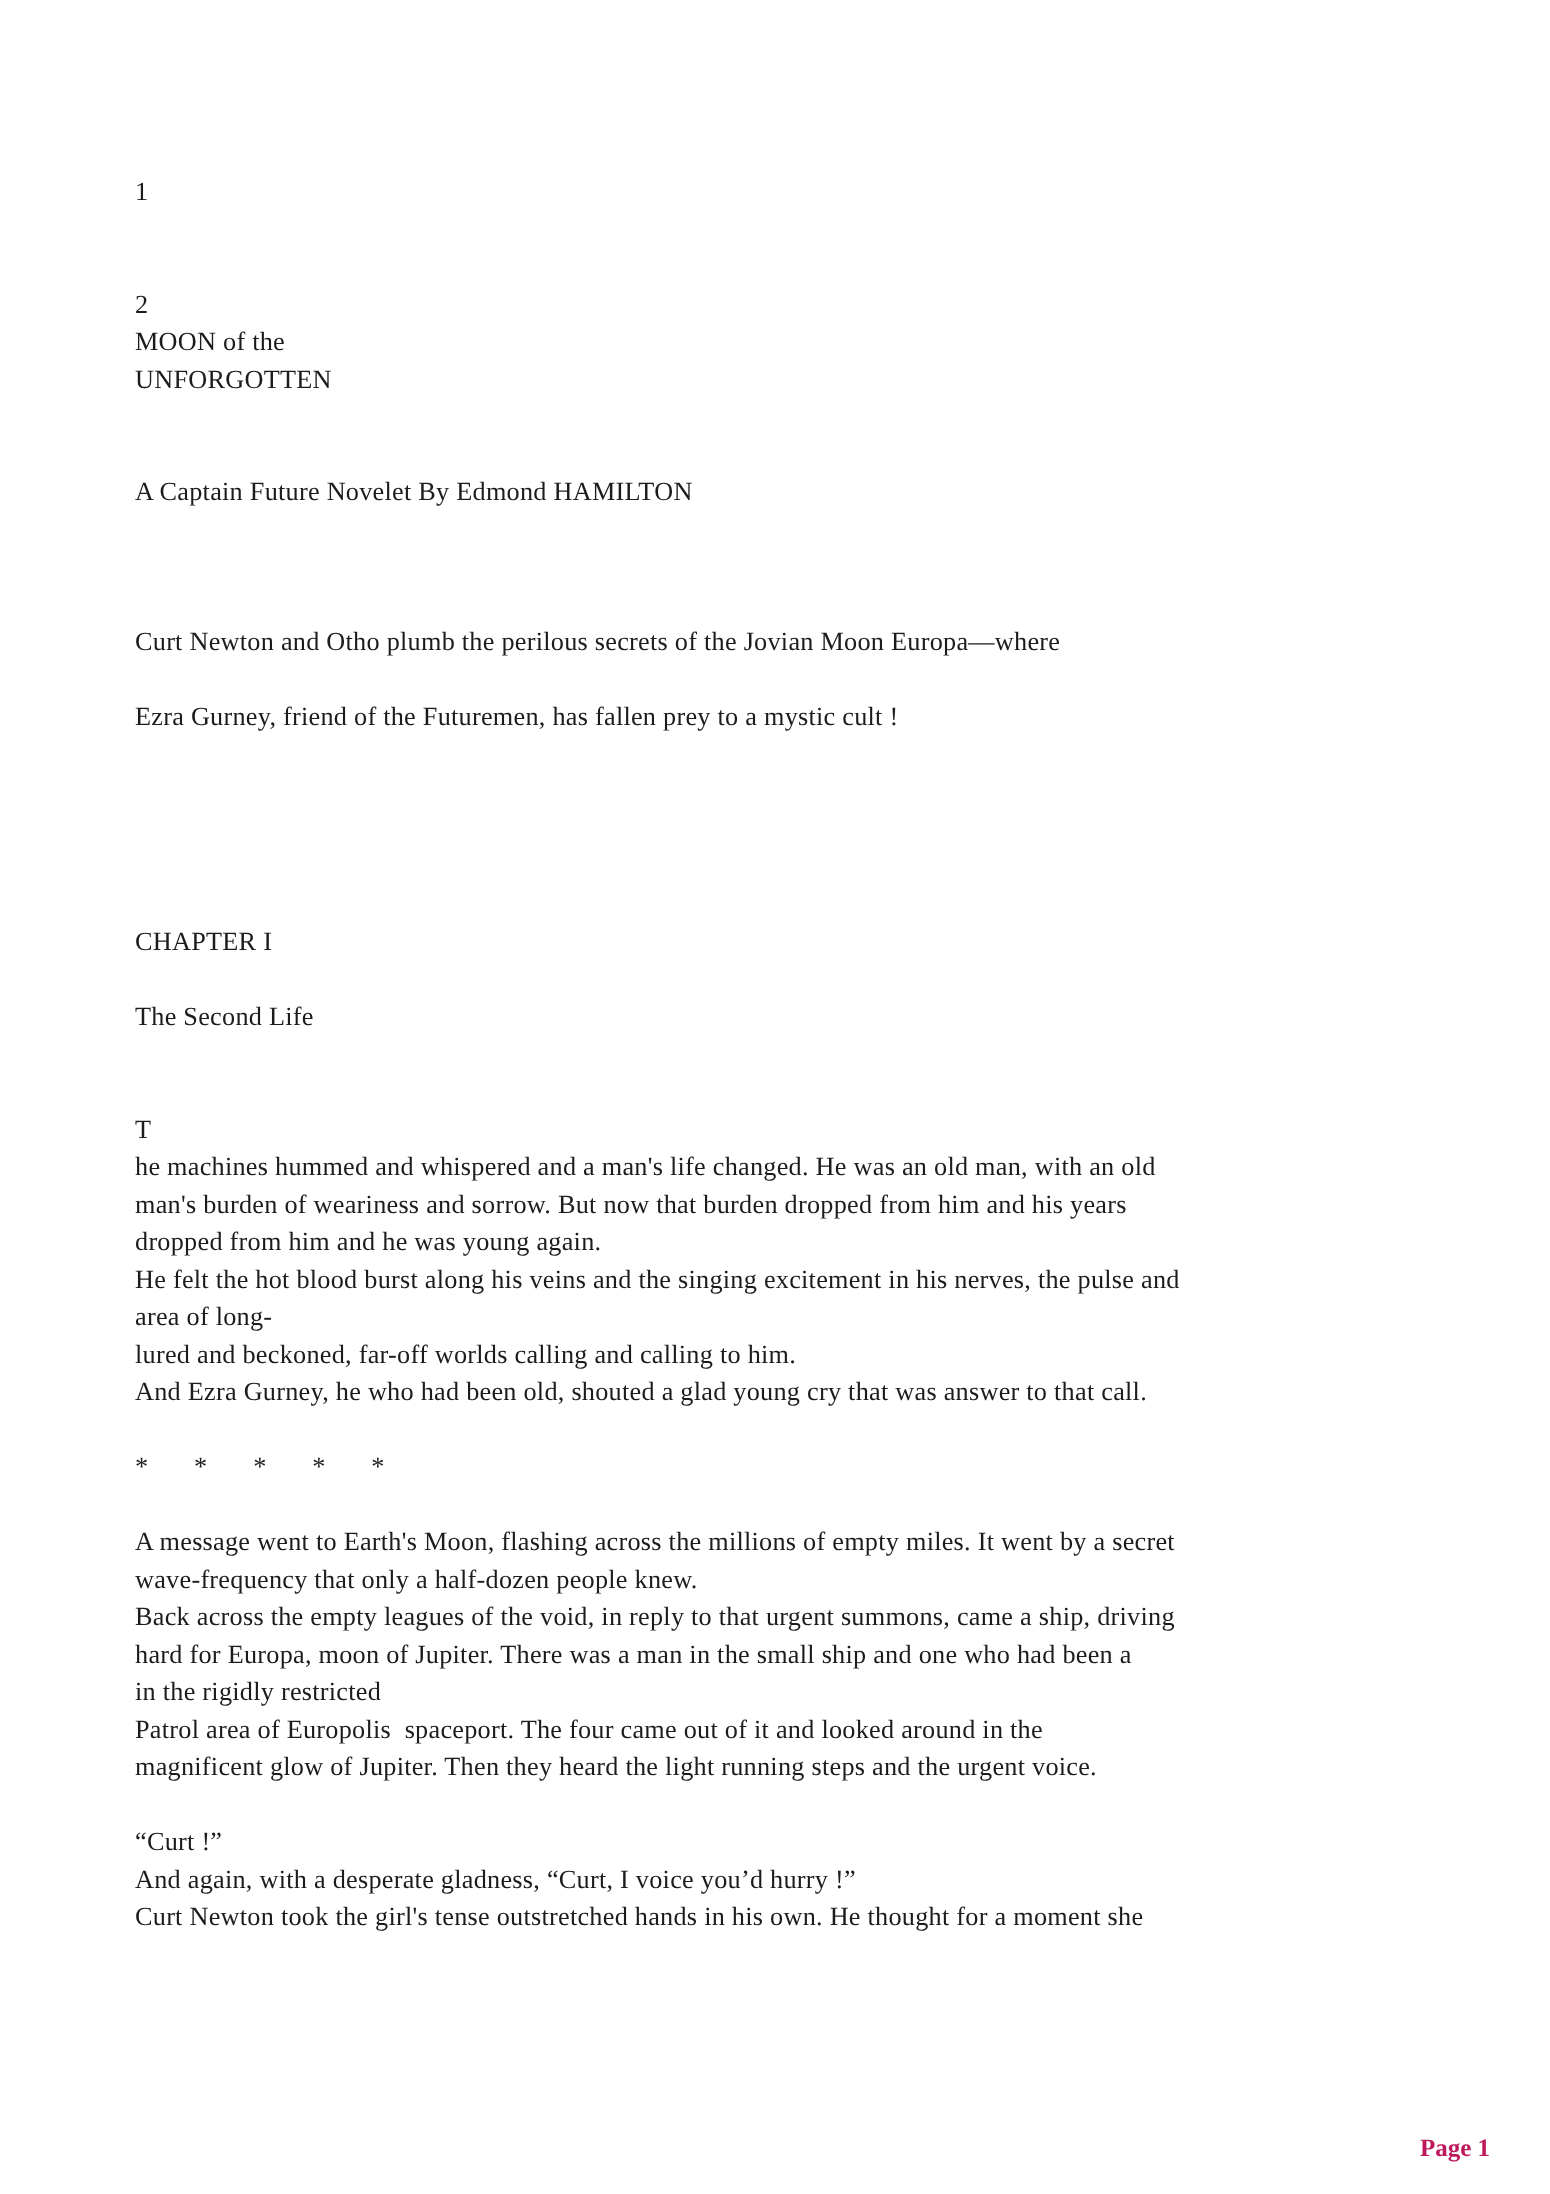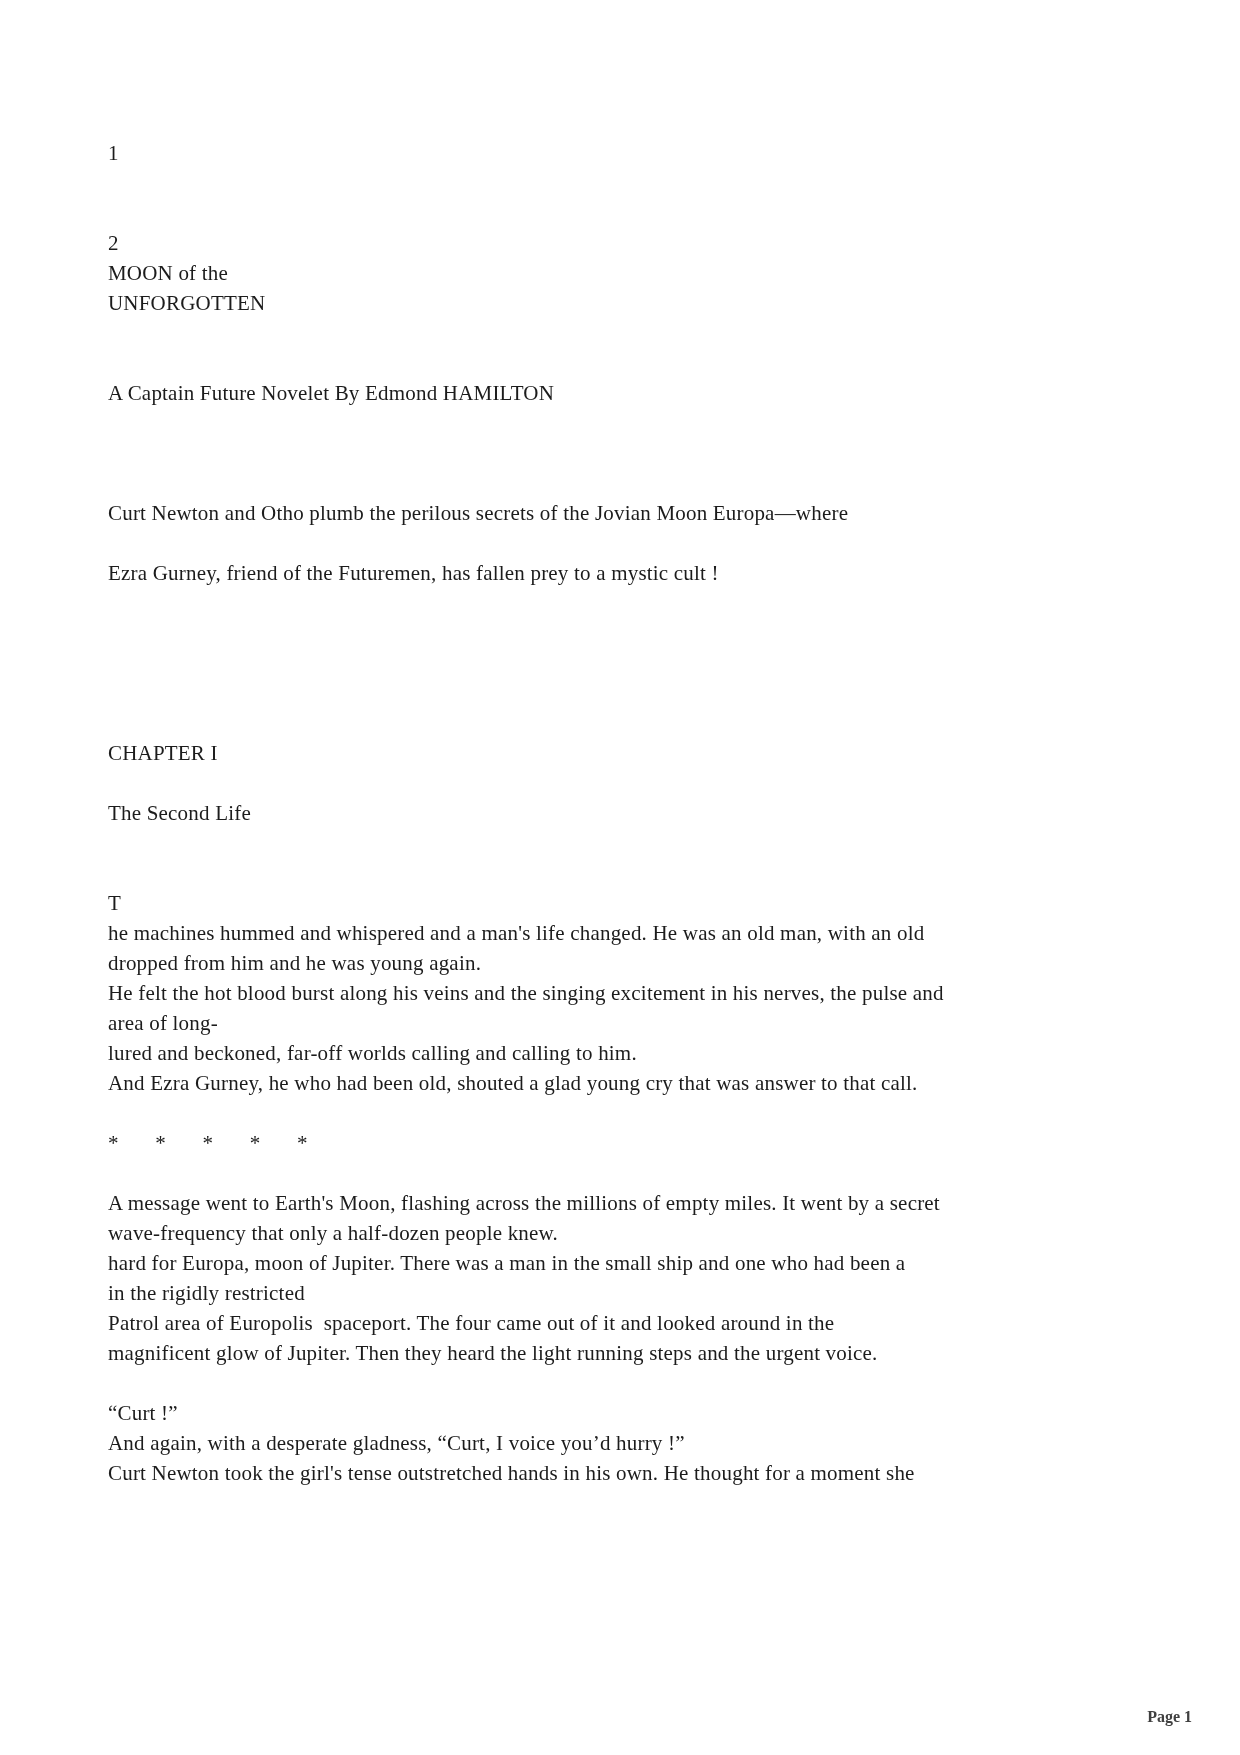--- a/index.html
+++ b/index.html
@@ -29,23 +29,23 @@
     letter-spacing: 0.2px;
     white-space: pre;
   }
   .line.sep {
     letter-spacing: 0;
   }
   .page-footer {
     position: absolute;
     top: 1708px;
     right: 48px;
-    font-size: 16px;
+    font-size: 20px;
     font-weight: bold;
-    color: #404040;
+    color: #be185d;
   }
 </style>
 </head>
 <body>
 
 <div class="page">
   <div class="text-block">
       <div class="line">1</div>
       <div class="line"></div>
       <div class="line"></div>
@@ -66,30 +66,32 @@
       <div class="line"></div>
       <div class="line"></div>
       <div class="line"></div>
       <div class="line">CHAPTER I</div>
       <div class="line"></div>
       <div class="line">The Second Life</div>
       <div class="line"></div>
       <div class="line"></div>
       <div class="line">T</div>
       <div class="line">he machines hummed and whispered and a man's life changed. He was an old man, with an old</div>
+      <div class="line">man's burden of weariness and sorrow. But now that burden dropped from him and his years</div>
       <div class="line">dropped from him and he was young again.</div>
       <div class="line">He felt the hot blood burst along his veins and the singing excitement in his nerves, the pulse and</div>
       <div class="line">area of long-</div>
       <div class="line">lured and beckoned, far-off worlds calling and calling to him.</div>
       <div class="line">And Ezra Gurney, he who had been old, shouted a glad young cry that was answer to that call.</div>
       <div class="line"></div>
       <div class="line sep">*       *       *       *       *</div>
       <div class="line"></div>
       <div class="line">A message went to Earth's Moon, flashing across the millions of empty miles. It went by a secret</div>
       <div class="line">wave-frequency that only a half-dozen people knew.</div>
+      <div class="line">Back across the empty leagues of the void, in reply to that urgent summons, came a ship, driving</div>
       <div class="line">hard for Europa, moon of Jupiter. There was a man in the small ship and one who had been a</div>
       <div class="line">in the rigidly restricted</div>
       <div class="line">Patrol area of Europolis  spaceport. The four came out of it and looked around in the</div>
       <div class="line">magnificent glow of Jupiter. Then they heard the light running steps and the urgent voice.</div>
       <div class="line"></div>
       <div class="line">“Curt !”</div>
       <div class="line">And again, with a desperate gladness, “Curt, I voice you’d hurry !”</div>
       <div class="line">Curt Newton took the girl's tense outstretched hands in his own. He thought for a moment she</div>
     </div>
   <div class="page-footer">Page 1</div>

